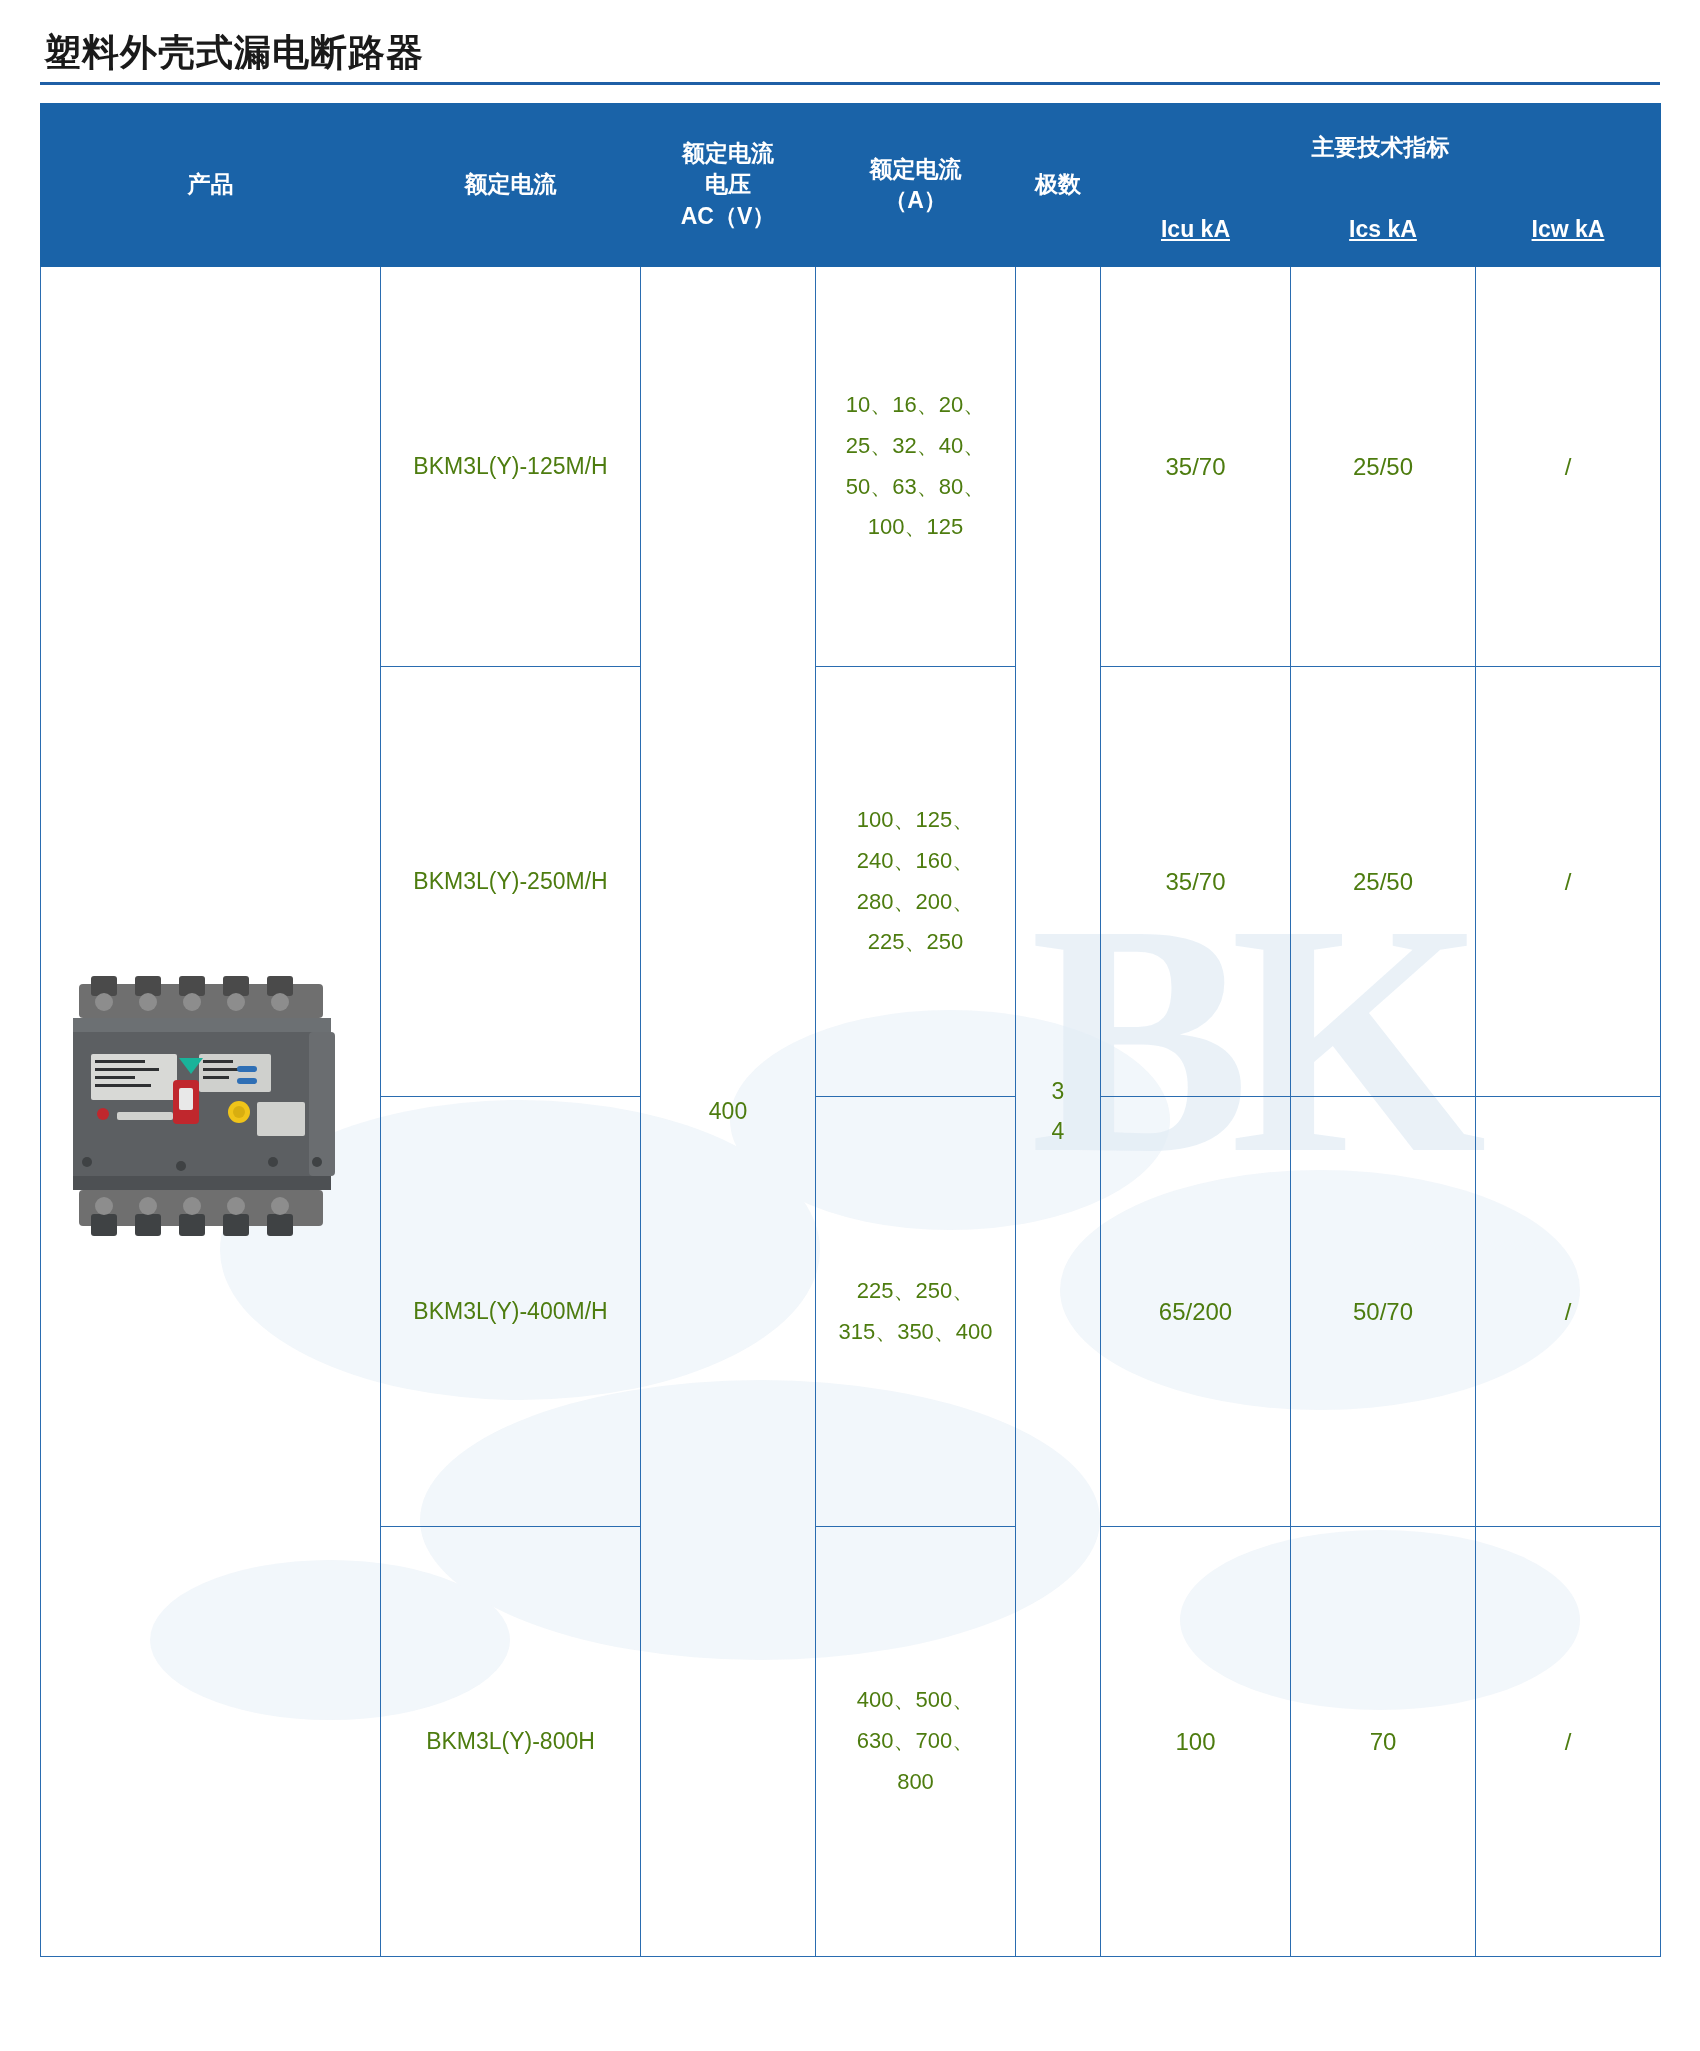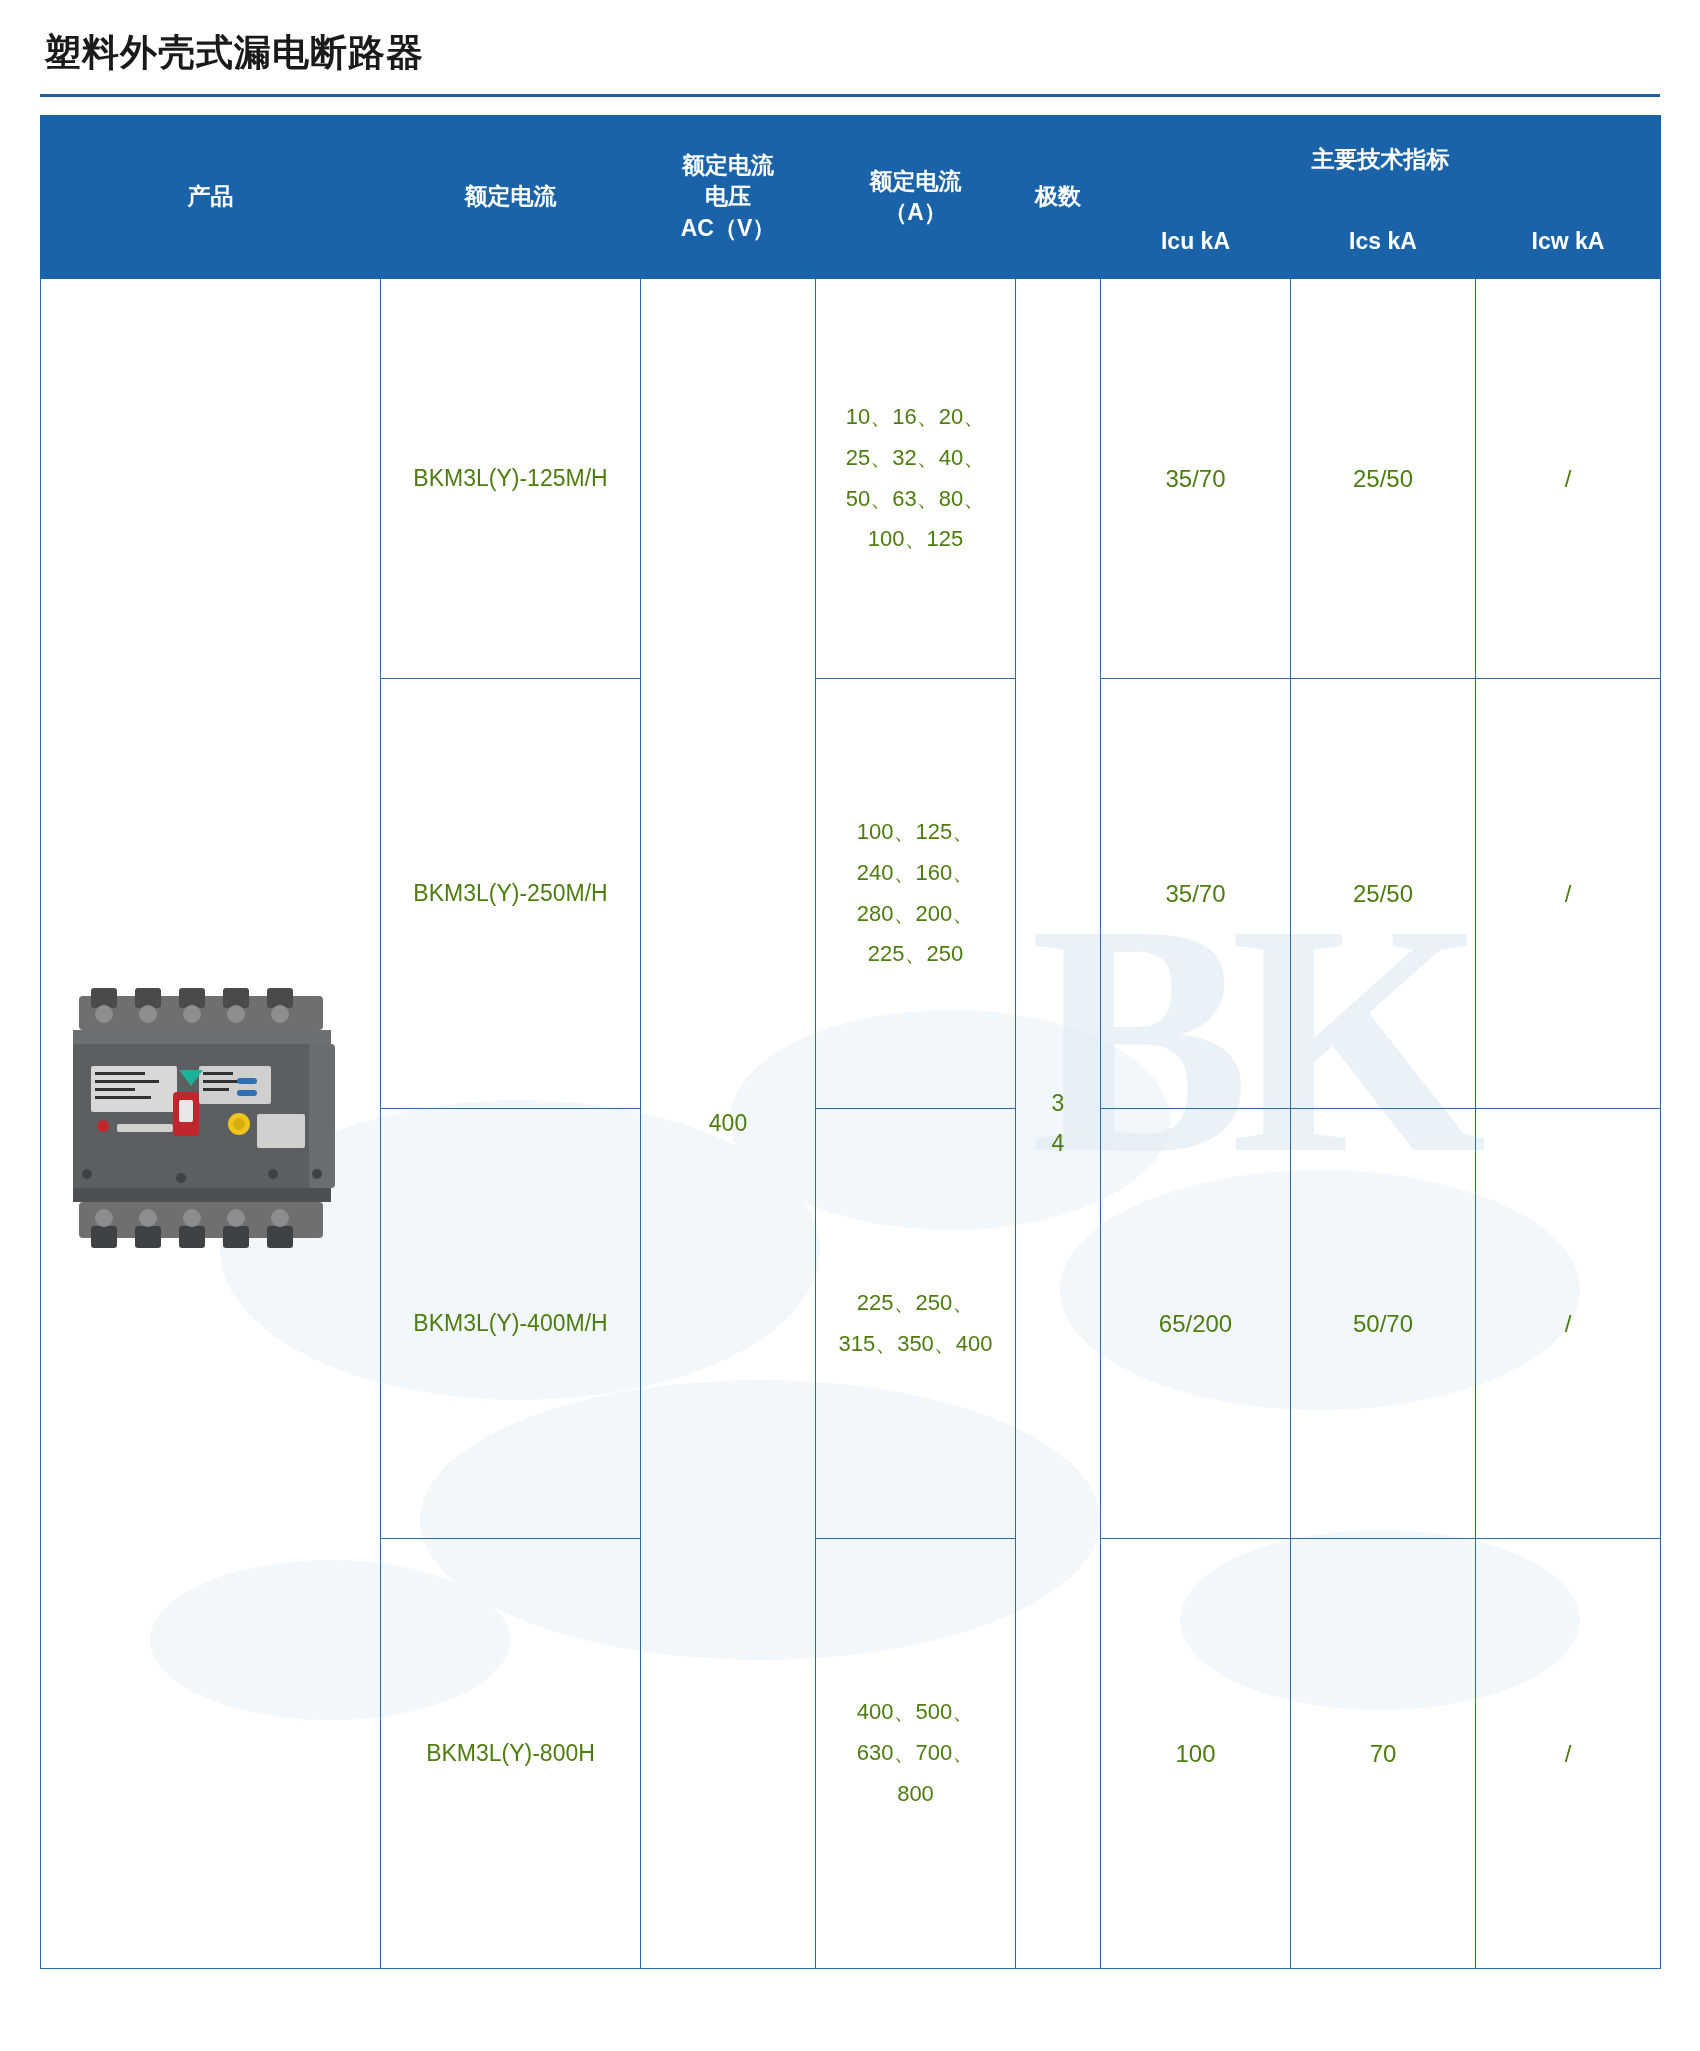--- a/index.html
+++ b/index.html
@@ -38,21 +38,21 @@
   .title-block {
     position: relative;
     margin-bottom: 18px;
   }
   .page-title {
     font-size: 37px;
     font-weight: bold;
     letter-spacing: 1px;
     color: #1a1a1a;
     padding-left: 4px;
-    padding-bottom: 16px;
+    padding-bottom: 4px;
   }
   .title-rule {
     height: 3px;
     background: #1f5fa6;
     width: 100%;
   }
 
   table.spec {
     border-collapse: collapse;
     width: 1620px;
@@ -74,20 +74,21 @@
     line-height: 1.35;
   }
   thead .hdr-main {
     height: 142px;
   }
   thead .sub-hdr {
     font-size: 21px;
     font-weight: bold;
     padding: 10px 2px;
     height: 44px;
+    text-decoration: underline;
   }
   thead .group-hdr {
     height: 56px;
   }
 
   tbody td {
     font-size: 22px;
     color: #4d7c0f;
     line-height: 1.55;
     padding: 10px 6px;

